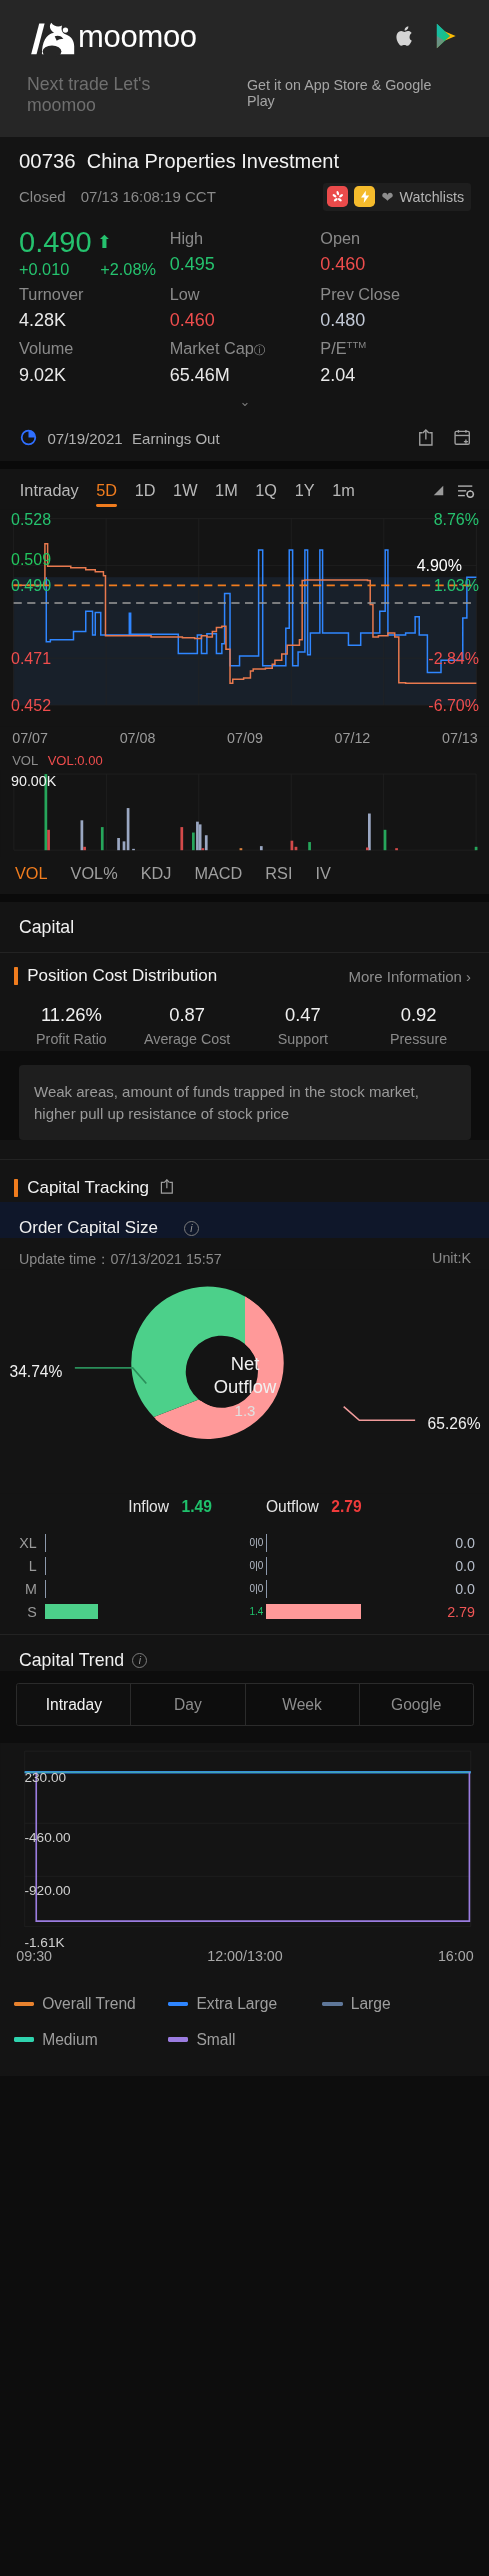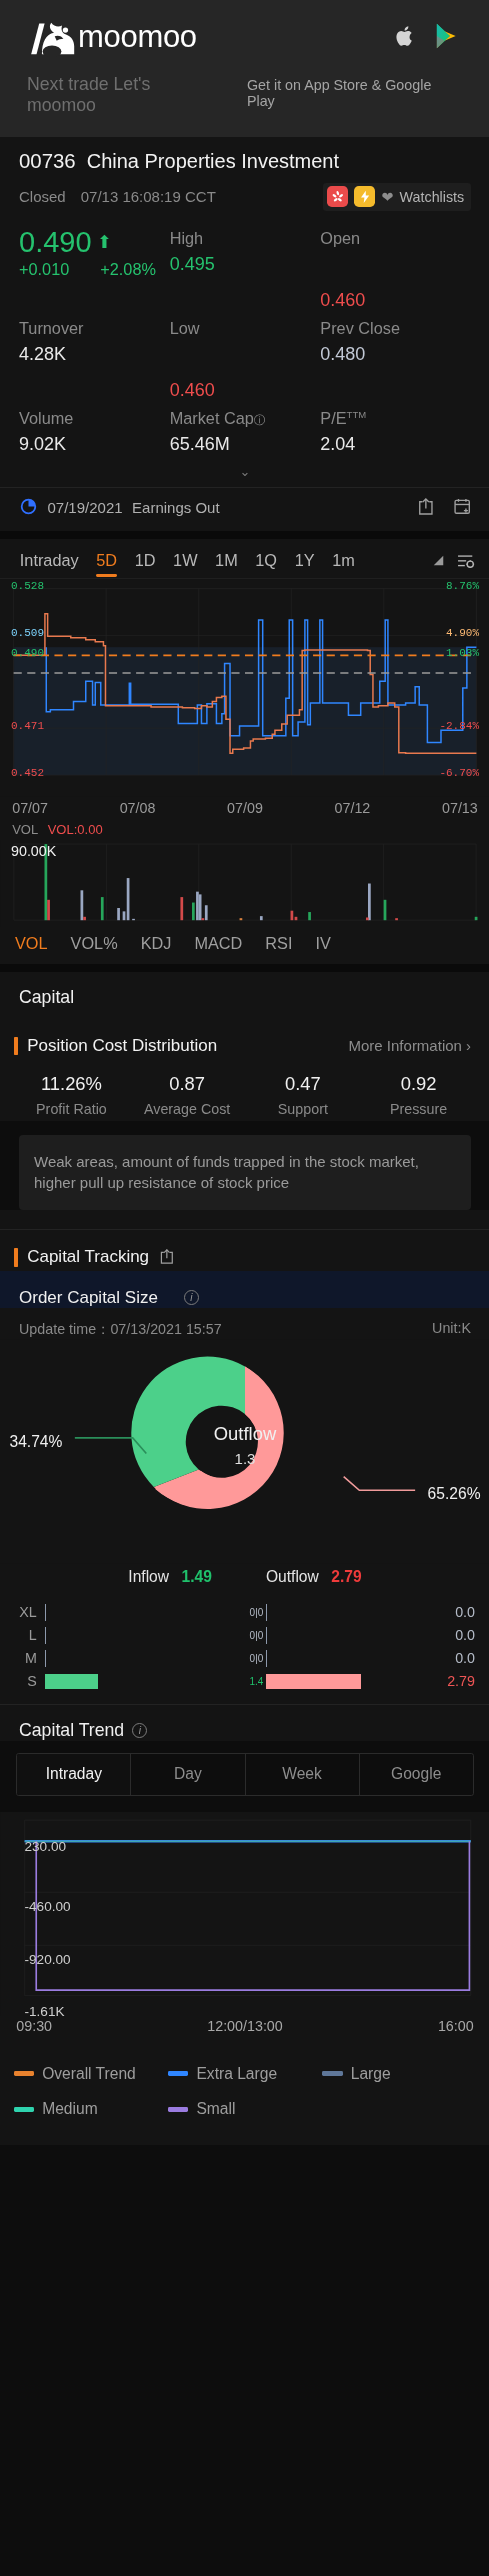--- a/index.html
+++ b/index.html
@@ -41,21 +41,21 @@
   .watch-lbl { font-size: 14.3px; color: #b4b4b4; }
 
   
   .pricegrid { display: grid; grid-template-columns: 1fr 1fr 1fr; row-gap: 1.4px; margin-top: 15px; }
   .big-price { font-size: 29px; color: #25c26e; line-height: 1.15; display: flex; align-items: center; gap: 5.4px; }
   .arrow-up { font-size: 17.7px; color: #25c26e; }
   .chg-row { display: flex; gap: 31px; font-size: 16.3px; color: #25c26e; margin-top: 1.4px; }
   .lbl { font-size: 16.3px; color: #8a8a8a; line-height: 1.55; }
   .val { font-size: 18px; color: #e9e9e9; line-height: 1.45; }
   .val.up { color: #25c26e; }
-  .val.down { color: #ef4d4d; margin-top: 36px; }
+  .val.down { color: #ef4d4d; }
   .val.neutral { color: #c2c9d6; }
   .cell { padding-bottom: 1.4px; }
   .lbl-ico { font-size: 11.6px; color: #8a8a8a; vertical-align: middle;}
   .sup { font-size: 9.5px; vertical-align: super; color: #8a8a8a;}
   .expander { text-align: center; padding: 5.4px 0 4.1px 0; color: #7a7a7a; font-size: 13px; }
   .divider-line { height: 0.7px; background: #232323; }
 
   
   .earn-row { background: #141414; display: flex; align-items: center; justify-content: space-between; padding: 9.5px 19px 12.2px 19px; }
   .earn-left { display: flex; align-items: center; gap: 9.5px; }
@@ -69,21 +69,21 @@
   .tabs { display: flex; align-items: flex-end; padding: 9.5px 11px 0 11px; gap: 0; }
   .tab { font-size: 16.3px; color: #b9b9b9; padding: 2.7px 8.8px 8.2px 8.8px; position: relative; white-space: nowrap;}
   .tab.active { color: #f07c1e; }
   .tab.active:after { content: ""; position: absolute; left: 8.8px; right: 8.8px; bottom: 1.4px; height: 2.7px; background: #f07c1e; border-radius: 1.4px; }
   .tab-tools { margin-left: auto; display: flex; align-items: center; gap: 9.5px; padding-bottom: 6.8px; padding-right: 4.1px;}
   .tabs-sep { height: 0.7px; background: #1f1f1f; }
 
   
   .pchart { position: relative; height: 218px; background: #141414; }
   .pchart svg { display: block; }
-  .axlabel { position: absolute; font-size: 11px; font-family: Liberation Mono, monospace; }
+  .axlabel { position: absolute; font-size: 16px; }
   .pdates { display: flex; justify-content: space-between; padding: 2.7px 12.2px 0 12.2px; font-size: 14.3px; color: #9a9a9a; }
 
   
   .volhead { display: flex; gap: 9.5px; padding: 6.8px 12.2px 2.7px 12.2px; font-size: 13px; }
   .vol-key { color: #8d8d8d; }
   .vol-val { color: #ef4d4d; }
   .vchart { position: relative; height: 87px; }
   .vol-max { position: absolute; left: 11px; top: 2.7px; font-size: 14.3px; color: #f0f0f0; }
   .inds { display: flex; gap: 23px; padding: 6.8px 15px 11px 15px; font-size: 16.3px; color: #9f9f9f; }
   .inds .on { color: #f07c1e; }
@@ -372,22 +372,22 @@
         390,234 400,234 400,228 404,228 404,222 414,222 414,213 422,213 422,200 440,200 440,192 444,192 444,105 448,105
         448,104 540,104 540,105 544,105 544,140 548,140 548,188 556,188 556,186 570,186 570,182 580,182 580,188 586,188
         586,255 596,255 596,256 700,256"></polyline>
 
       <line x1="20" y1="112" x2="700" y2="112" stroke="#f07c1e" stroke-width="2.5" stroke-dasharray="12 8"></line>
 
       <line x1="20" y1="138" x2="700" y2="138" stroke="#9a9a9a" stroke-width="2.2" stroke-dasharray="12 8"></line>
     </svg>
     <span class="axlabel" style="left:11px; top:1.4px; color:#25c26e;">0.528</span>
     <span class="axlabel" style="right:11px; top:1.4px; color:#25c26e;">8.76%</span>
-    <span class="axlabel" style="left:11px; top:48px; color:#7dd3fc;text-align:right;">0.509</span>
-    <span class="axlabel" style="right:11px; top:48px; color:#fdba74;">4.90%</span>
+    <span class="axlabel" style="left:11px; top:42px; color:#22c55e;text-align:right;">0.509</span>
+    <span class="axlabel" style="right:28px; top:48px; color:#ffffff;">4.90%</span>
     <span class="axlabel" style="left:11px; top:68px; color:#25c26e;">0.490</span>
     <span class="axlabel" style="right:11px; top:68px; color:#25c26e;">1.03%</span>
     <span class="axlabel" style="left:11px; top:141px; color:#ef4d4d;">0.471</span>
     <span class="axlabel" style="right:11px; top:141px; color:#ef4d4d;">-2.84%</span>
     <span class="axlabel" style="left:11px; top:188px; color:#ef4d4d;">0.452</span>
     <span class="axlabel" style="right:11px; top:188px; color:#ef4d4d;">-6.70%</span>
   </div>
 
   <div class="pdates">
     <span>07/07</span>
@@ -529,20 +529,21 @@
       <path d="M360 40
                A112 112 0 0 0 226.0 217.0
                L291.9 191.3
                A42 42 0 0 1 360 110 Z" fill="#4cd08a"></path>
     </g>
 
     <polyline points="110,145 195,145 215,168" fill="none" stroke="#2a8f5a" stroke-width="2.4"></polyline>
     <polyline points="610,222 528,222 505,202" fill="none" stroke="#f09b9b" stroke-width="2.4"></polyline>
   </svg>
   <div class="donut-center">
+    <div class="dc-t">Net</div>
     <div class="dc-t">Outflow</div>
     <div class="dc-v">1.3</div>
   </div>
   <span class="pct-l">34.74%</span>
   <span class="pct-r">65.26%</span>
 </div>
 
 <div class="flowrow">
   <span>
     <span class="flow-l">Inflow</span>

